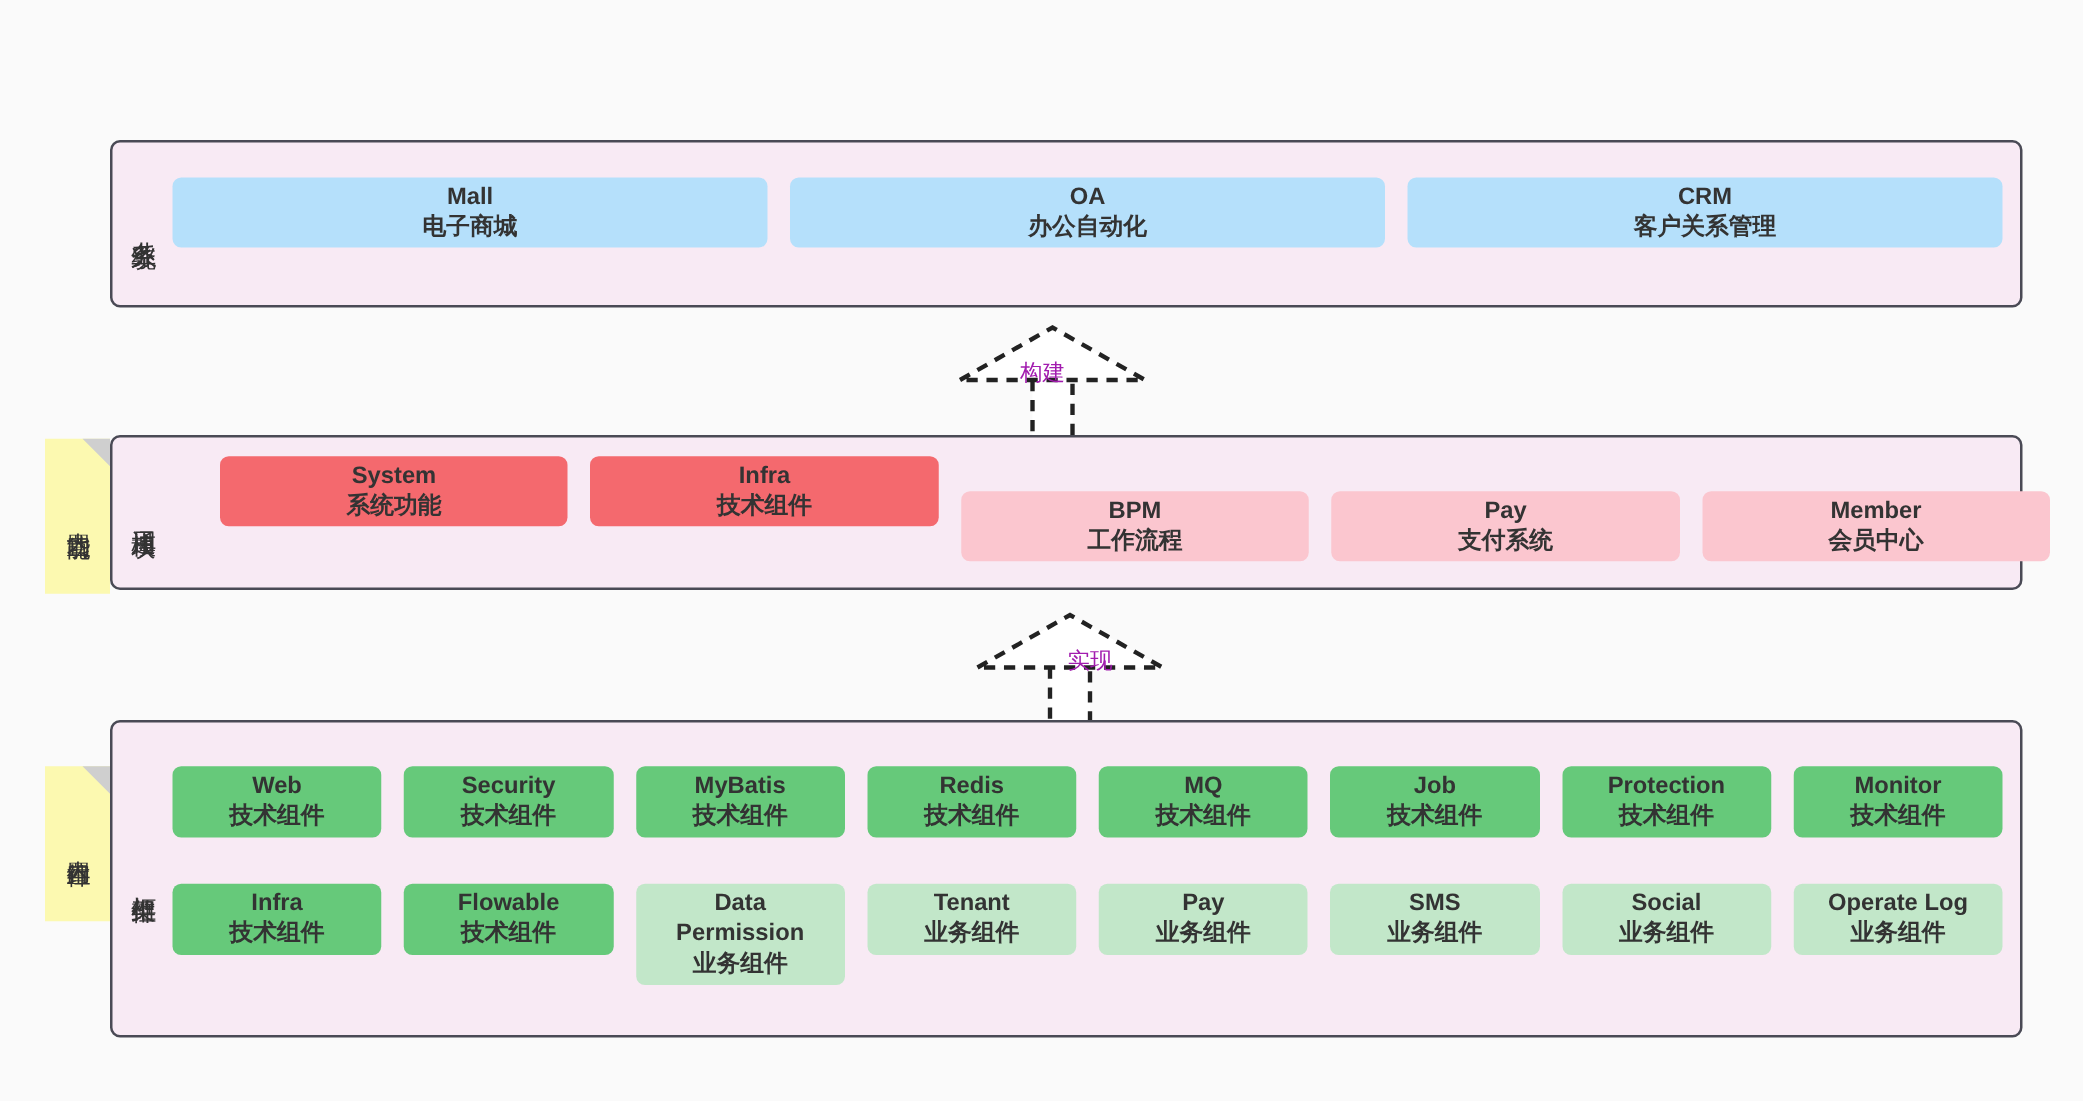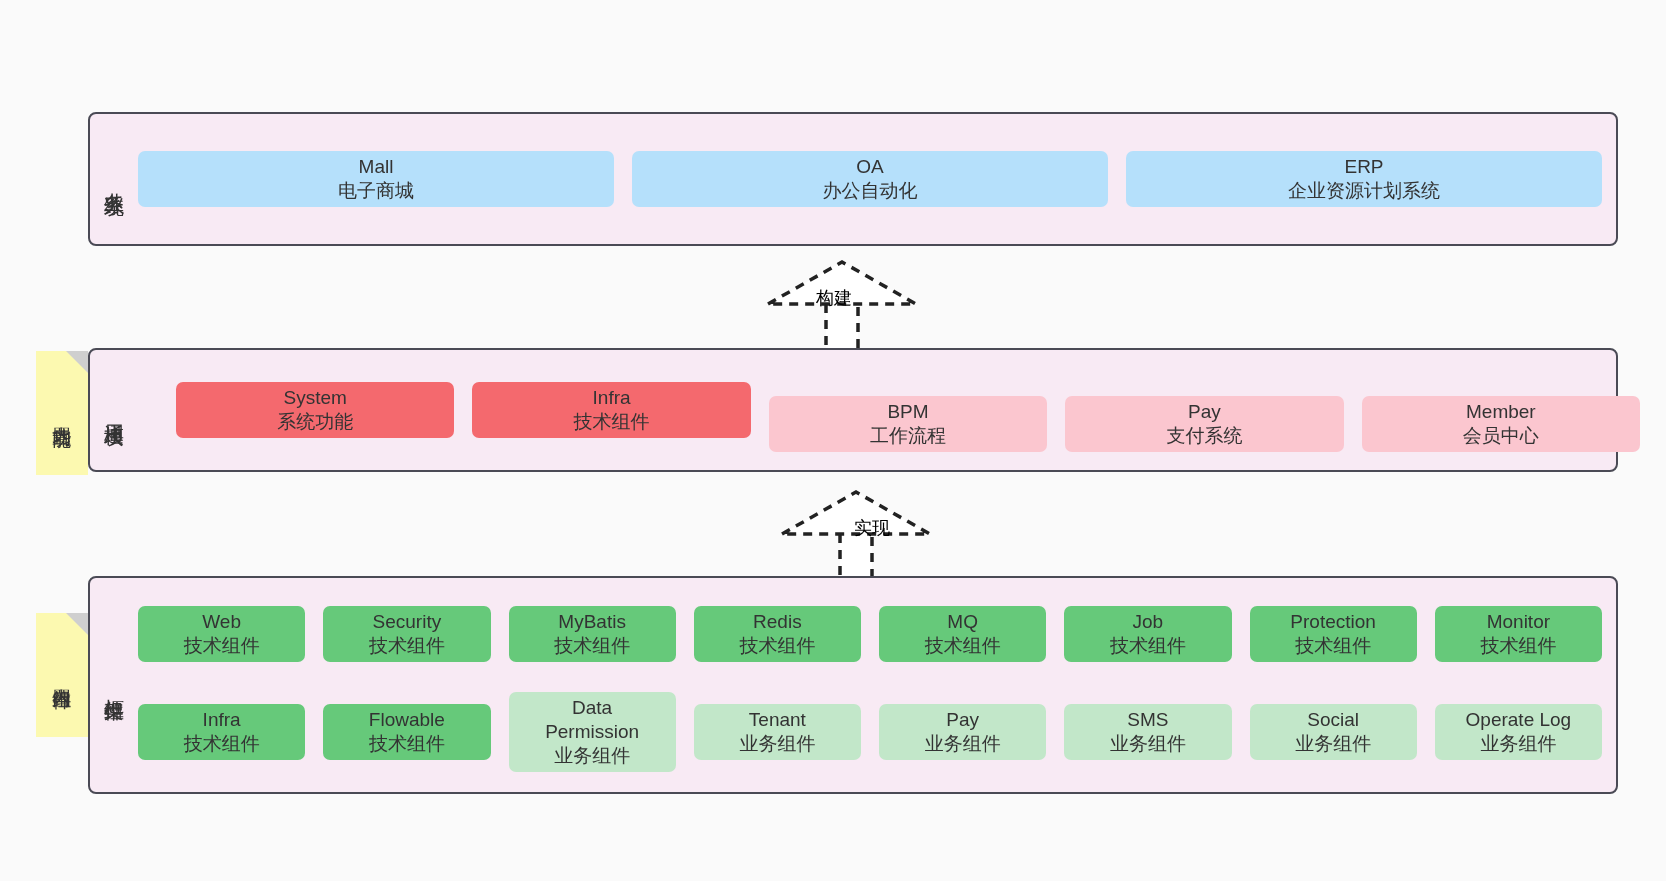--- a/index.html
+++ b/index.html
@@ -41,21 +41,22 @@
   .layer-body{
     flex:1 1 auto;
     display:flex;
     align-items:stretch;
     padding:0 14px 0 0;
   }
   .row{
     display:flex;
     width:100%;
     gap:18px;
-    align-items:center;
+    align-items:flex-start;
+    font-weight:bold;
   }
   .rows{
     display:flex;
     flex-direction:column;
     width:100%;
     gap:16px;
     justify-content:center;
   }
 
   
@@ -106,21 +107,21 @@
     border-left:22px solid transparent;
     border-top:22px solid #cfcfcf;
   }
 
   
   .connector{position:absolute;}
   .connector svg{display:block;overflow:visible;}
   .conn-label{
     position:absolute;
     font-size:18px;
-    color:#000000;
+    color:#a21caf;
     background:transparent;
     white-space:nowrap;
     user-select:none;
   }
 </style>
 </head>
 <body>
 
 <div class="canvas">
 
@@ -132,22 +133,22 @@
 
           <div class="node c-blue">
             <span class="n-name">Mall</span>
             <span class="n-sub">电子商城</span>
           </div>
           <div class="node c-blue">
             <span class="n-name">OA</span>
             <span class="n-sub">办公自动化</span>
           </div>
           <div class="node c-blue">
-            <span class="n-name">ERP</span>
-            <span class="n-sub">企业资源计划系统</span>
+            <span class="n-name">CRM</span>
+            <span class="n-sub">客户关系管理</span>
           </div>
 
         </div>
       </div>
     </div>
   </div>
 
   <div class="connector" id="conn-build" style="left:758px;top:258px;width:150px;height:92px;">
     <svg width="150" height="92" viewBox="0 0 150 92">
 
@@ -200,21 +201,21 @@
       <path d="M10 46 L84 4 L158 46 Z" fill="#ffffff" stroke="#222222" stroke-width="3.5" stroke-dasharray="9 7" stroke-linejoin="miter"></path>
     </svg>
     <span class="conn-label" style="left:58px;top:28px;margin-left:24px;">实现</span>
   </div>
 
   <div class="note" id="note-1" style="left:36px;top:613px;width:52px;height:124px;">
     <span class="fold"></span>
     <span>内置组件</span>
   </div>
 
-  <div class="layer" id="layer-2" style="left:88px;top:576px;width:1530px;height:218px;">
+  <div class="layer" id="layer-2" style="left:88px;top:576px;width:1530px;height:254px;">
     <div class="layer-title">框架组件</div>
     <div class="layer-body">
       <div class="rows">
 
         <div class="row" style="height:78px;">
           <div class="node c-green">
             <span class="n-name">Web</span>
             <span class="n-sub">技术组件</span>
           </div>
           <div class="node c-green">

